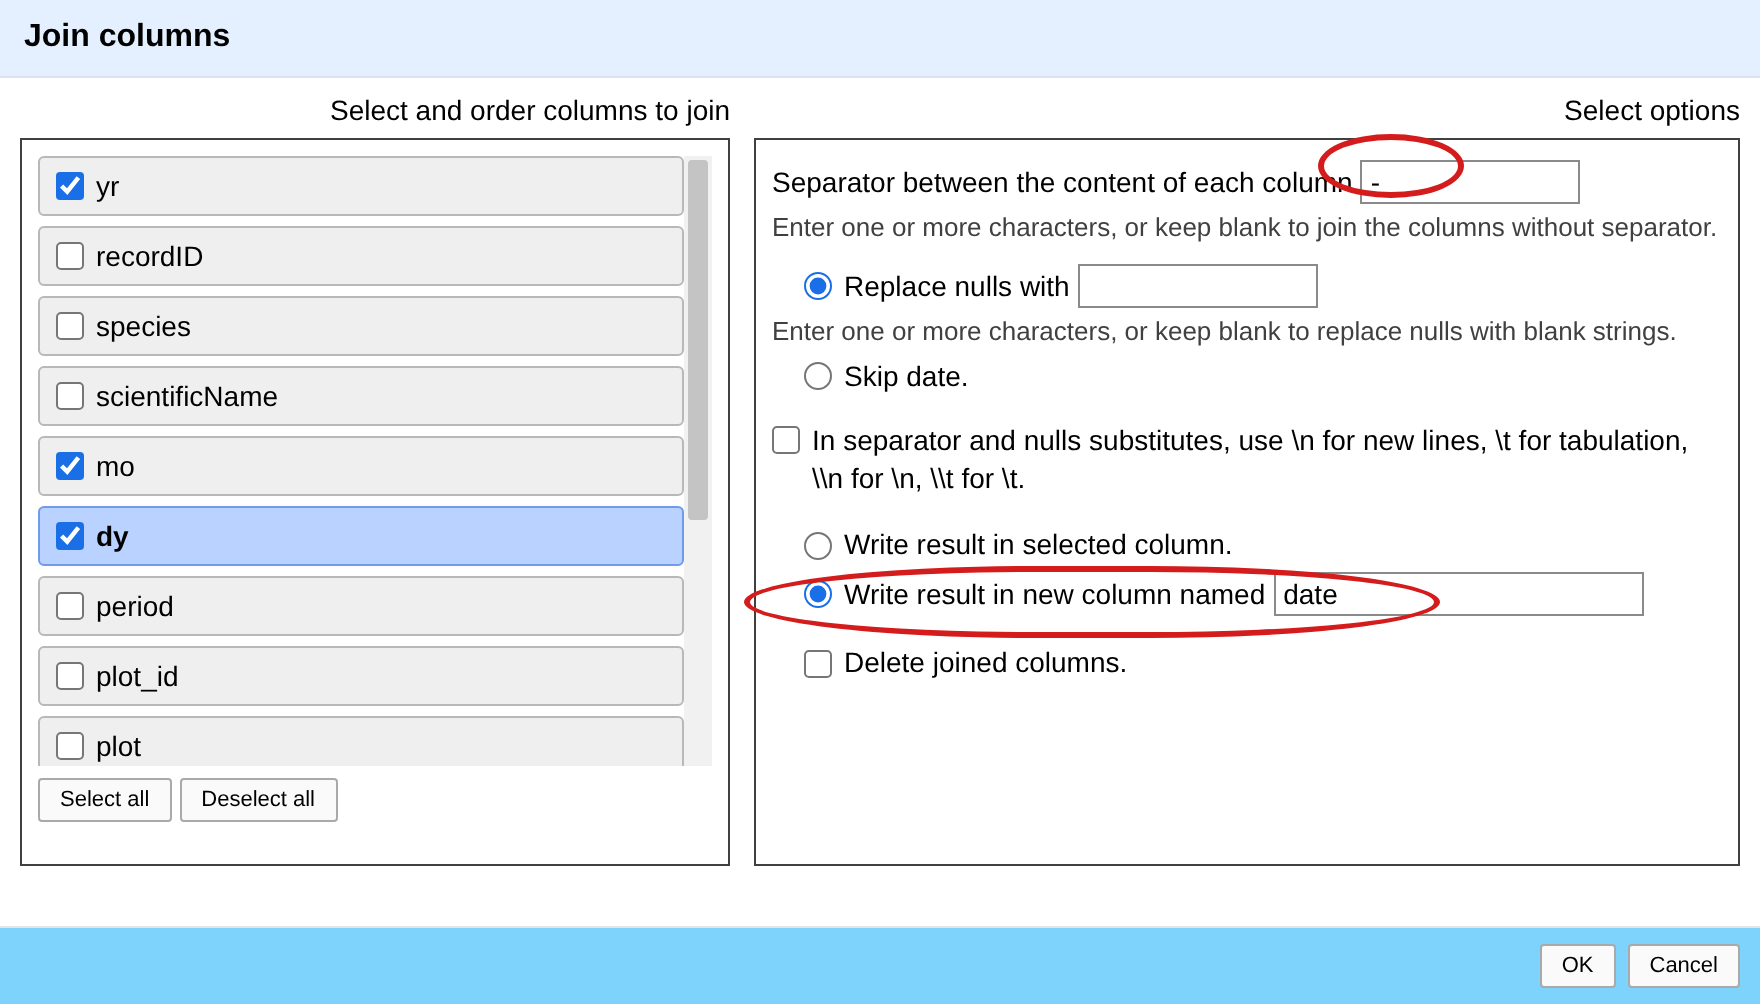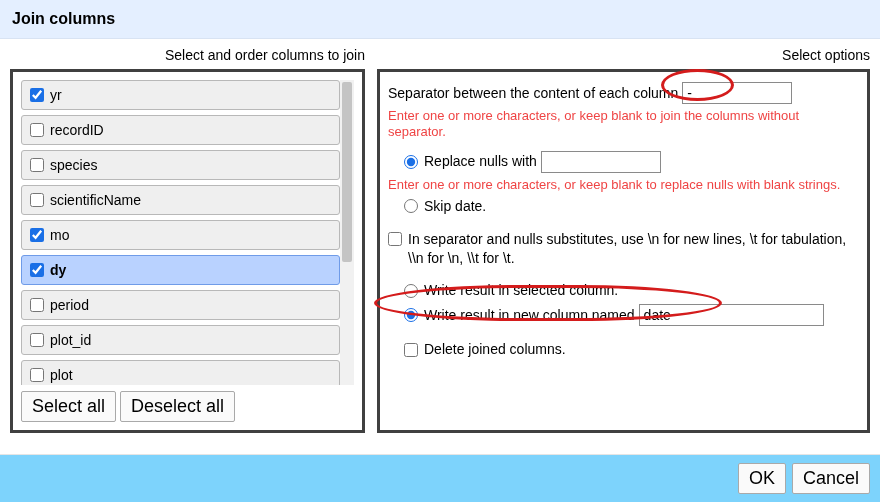--- a/index.html
+++ b/index.html
@@ -23,21 +23,21 @@
   }
   .content {
     display: flex;
     padding: 8px 10px 0 10px;
     gap: 12px;
   }
   .col-left { width: 355px; }
   .col-right { flex: 1; }
   .col-title { font-size: 14px; margin-bottom: 6px; padding-left: 4px; text-align: right; }
   .panel {
-    border: 3px solid #404040;
+    border: 1px solid #404040;
     background: #fff;
     padding: 10px 8px 12px 8px;
     height: 364px;
     position: relative;
   }
   .panel-left { padding: 8px; }
   .list-wrap {
     border: 0;
     height: 305px;
     overflow: hidden;
@@ -82,35 +82,35 @@
   }
   .btns-under {
     margin-top: 6px;
     display: flex;
     gap: 4px;
   }
   .btn {
     border: 1px solid #a9a9a9;
     background: #fafafa;
     padding: 4px 10px;
-    font-size: 18px;
+    font-size: 11px;
     border-radius: 2px;
     cursor: pointer;
   }
   .opt-line {
     margin-bottom: 4px;
     line-height: 1.35;
     display: flex;
     align-items: center;
     flex-wrap: wrap;
     gap: 4px;
   }
   .hint {
     font-size: 13px;
-    color: #ef4444;
+    color: #404040;
     margin-bottom: 10px;
     margin-top: 2px;
     line-height: 1.25;
   }
   .opt-indent { margin-left: 16px; }
   .txt {
     border: 1px solid #8a8a8a;
     font-size: 14px;
     padding: 2px 4px;
     height: 22px;

